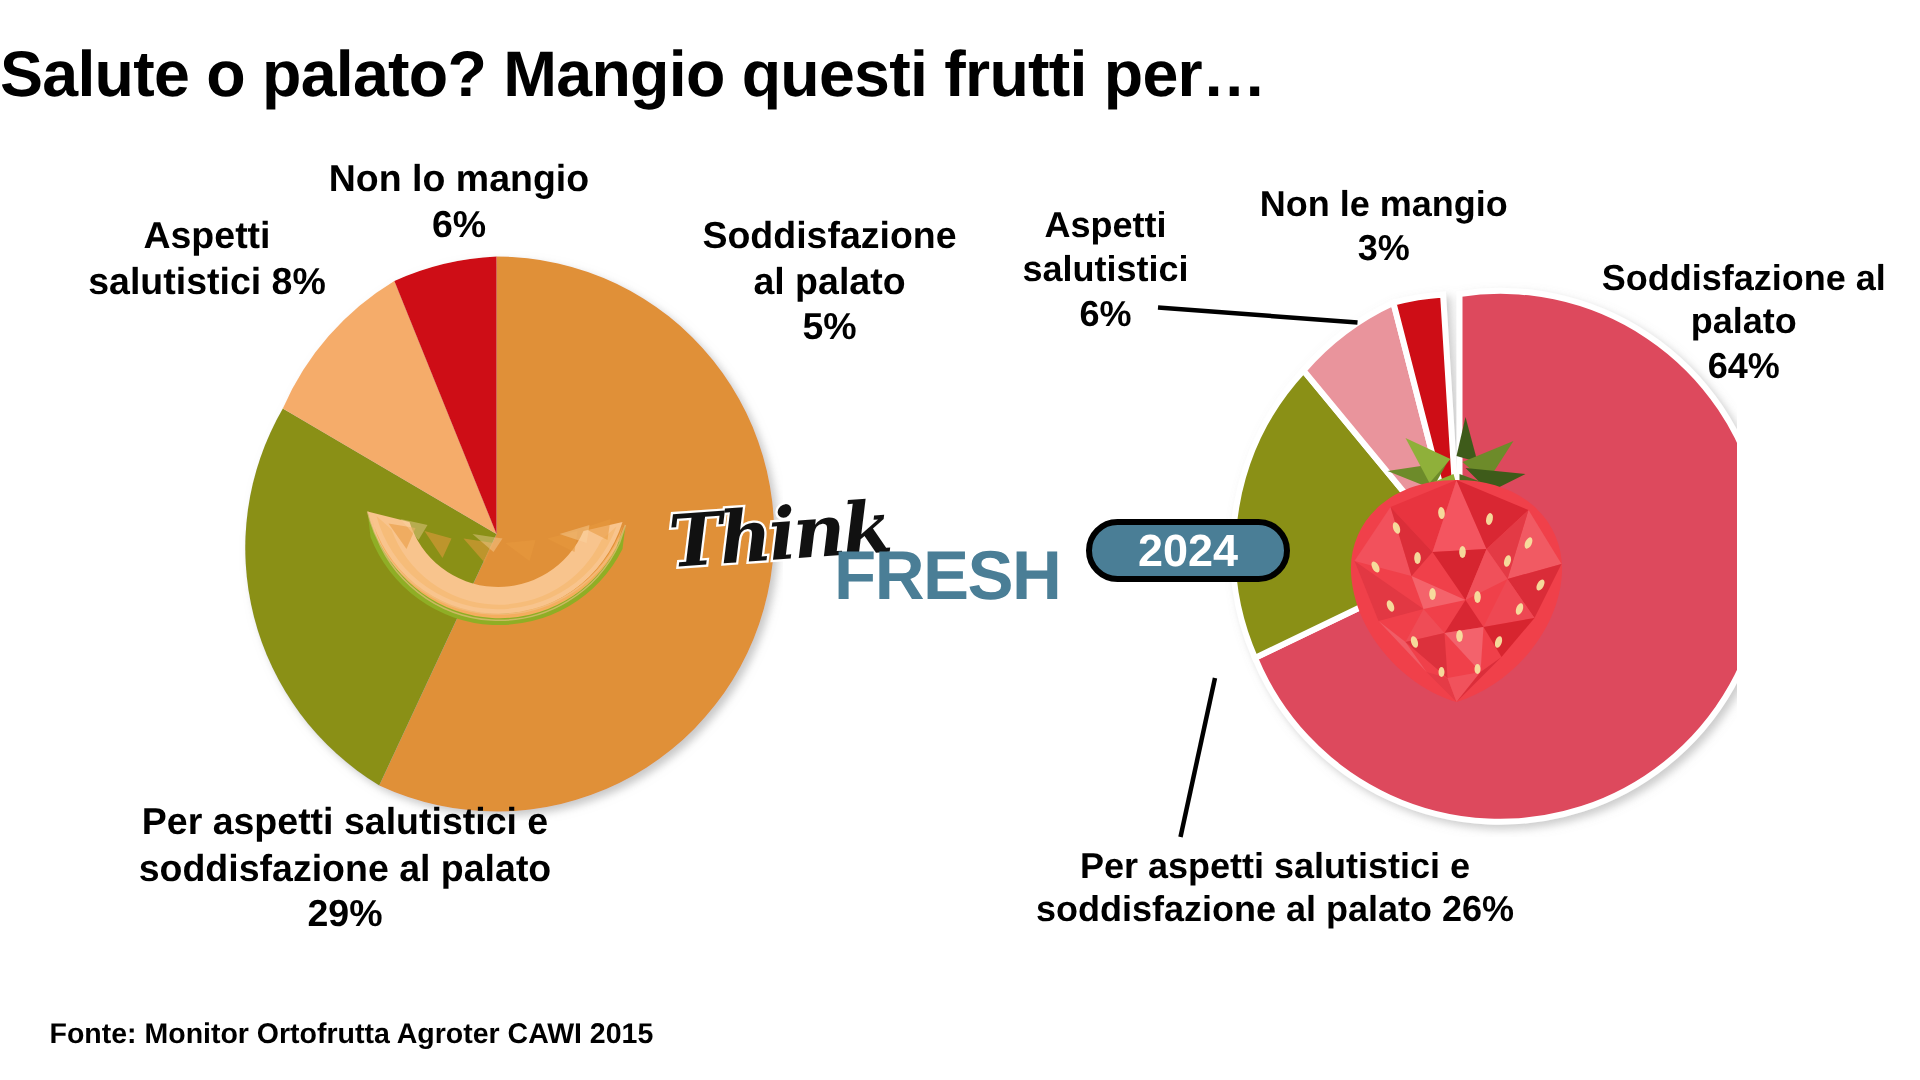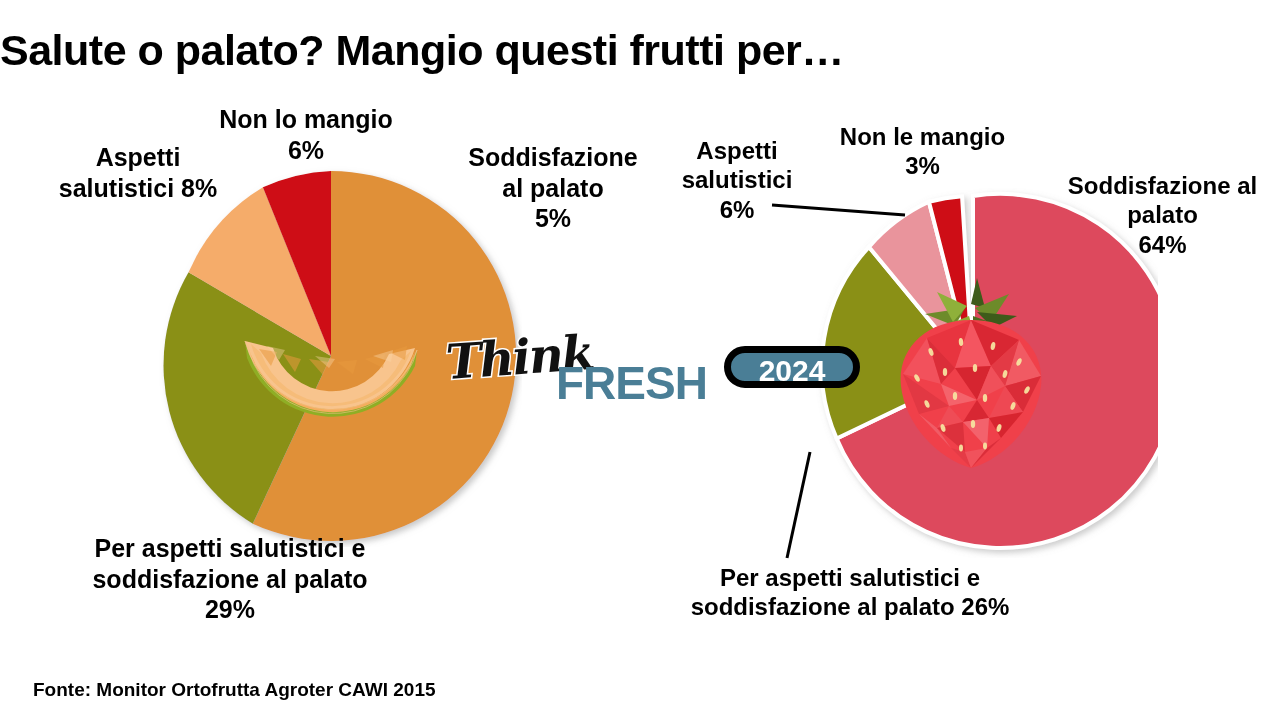--- a/index.html
+++ b/index.html
@@ -97,21 +97,21 @@
     color: #4A7E96;
     letter-spacing: -1px;
   }
   .logo-year {
     position: absolute;
     left: 276px; top: 14px;
     width: 136px;
     height: 42px;
     border-radius: 21px;
     background: #4A7E96;
-    border: 7px solid #000000;
+    border: 4px solid #000000;
     box-sizing: border-box;
     color: #ffffff;
     font-weight: bold;
     font-size: 30px;
     text-align: center;
     line-height: 36px;
     letter-spacing: 0px;
   }
 
   

